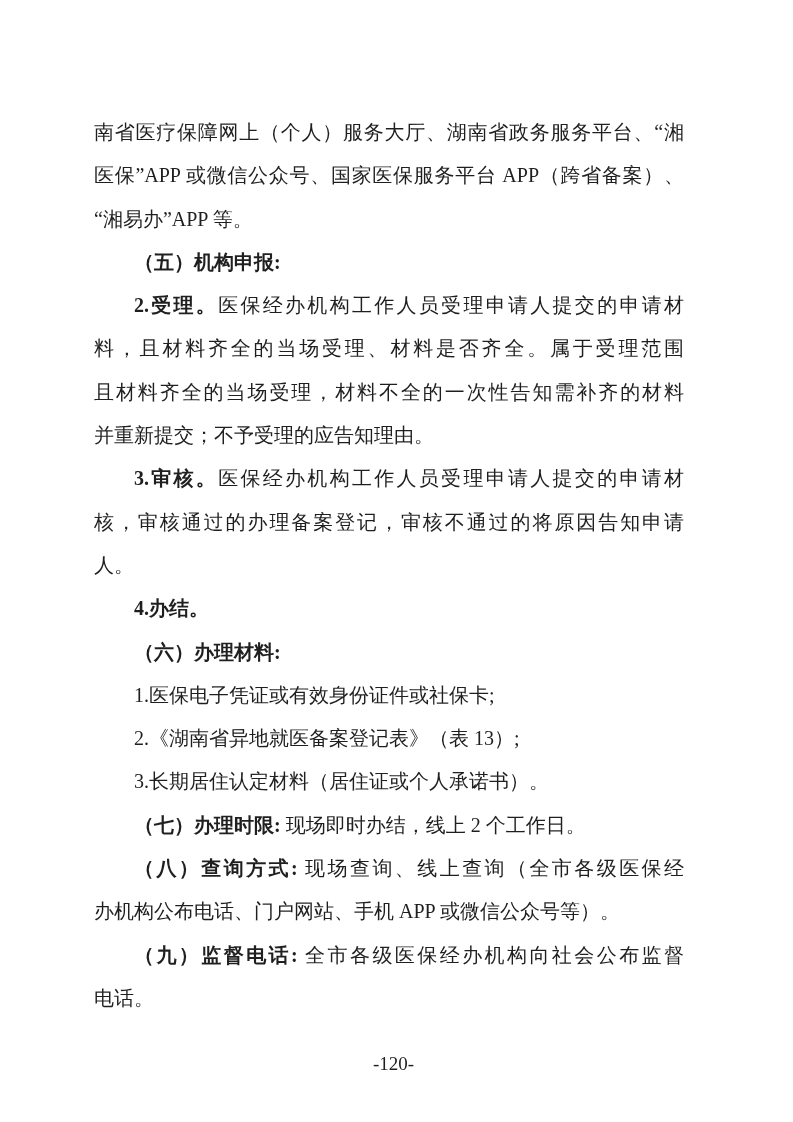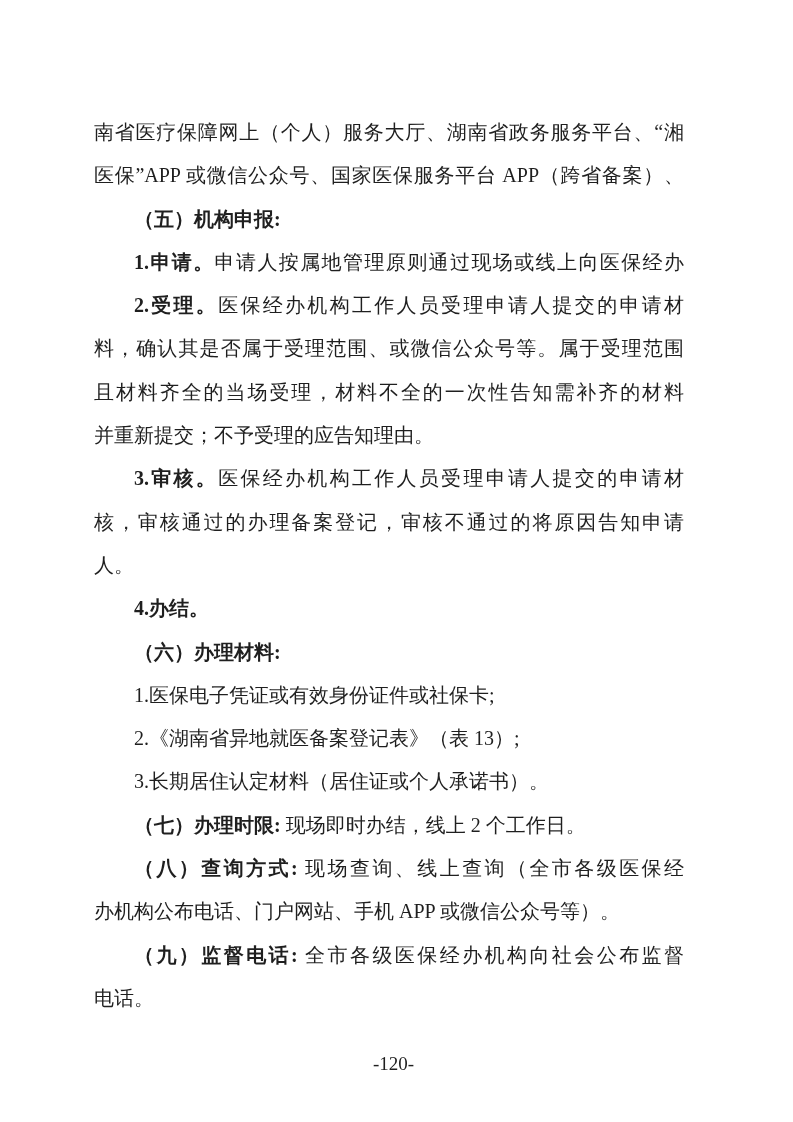--- a/index.html
+++ b/index.html
@@ -34,24 +34,24 @@
     color: #1f1f1f;
   }
 </style>
 </head>
 <body>
 
 <div class="page">
   <div class="content">
     <p class="ln just"><b></b><span>南省医疗保障网上（个人）服务大厅、湖南省政务服务平台、“湘</span></p>
     <p class="ln just"><b></b><span>医保”APP 或微信公众号、国家医保服务平台 APP（跨省备案）、</span></p>
+    <p class="ln"><b></b><span>“湘易办”APP 等。</span></p>
     <p class="ln ind"><b>（五）机构申报:</b><span></span></p>
-    <p class="ln ind just"><b>1.申请。</b><span>申请人按属地管理原则通过现场或线上向医保经办</span></p>
     <p class="ln ind just"><b>2.受理。</b><span>医保经办机构工作人员受理申请人提交的申请材</span></p>
-    <p class="ln just"><b></b><span>料，确认其是否属于受理范围、或微信公众号等。属于受理范围</span></p>
+    <p class="ln just"><b></b><span>料，且材料齐全的当场受理、材料是否齐全。属于受理范围</span></p>
     <p class="ln just"><b></b><span>且材料齐全的当场受理，材料不全的一次性告知需补齐的材料</span></p>
     <p class="ln"><b></b><span>并重新提交；不予受理的应告知理由。</span></p>
     <p class="ln ind just"><b>3.审核。</b><span>医保经办机构工作人员受理申请人提交的申请材</span></p>
     <p class="ln just"><b></b><span>核，审核通过的办理备案登记，审核不通过的将原因告知申请</span></p>
     <p class="ln"><b></b><span>人。</span></p>
     <p class="ln ind"><b>4.办结。</b><span></span></p>
     <p class="ln ind"><b>（六）办理材料:</b><span></span></p>
     <p class="ln ind"><b></b><span>1.医保电子凭证或有效身份证件或社保卡;</span></p>
     <p class="ln ind"><b></b><span>2.《湖南省异地就医备案登记表》（表 13）;</span></p>
     <p class="ln ind"><b></b><span>3.长期居住认定材料（居住证或个人承诺书）。</span></p>

